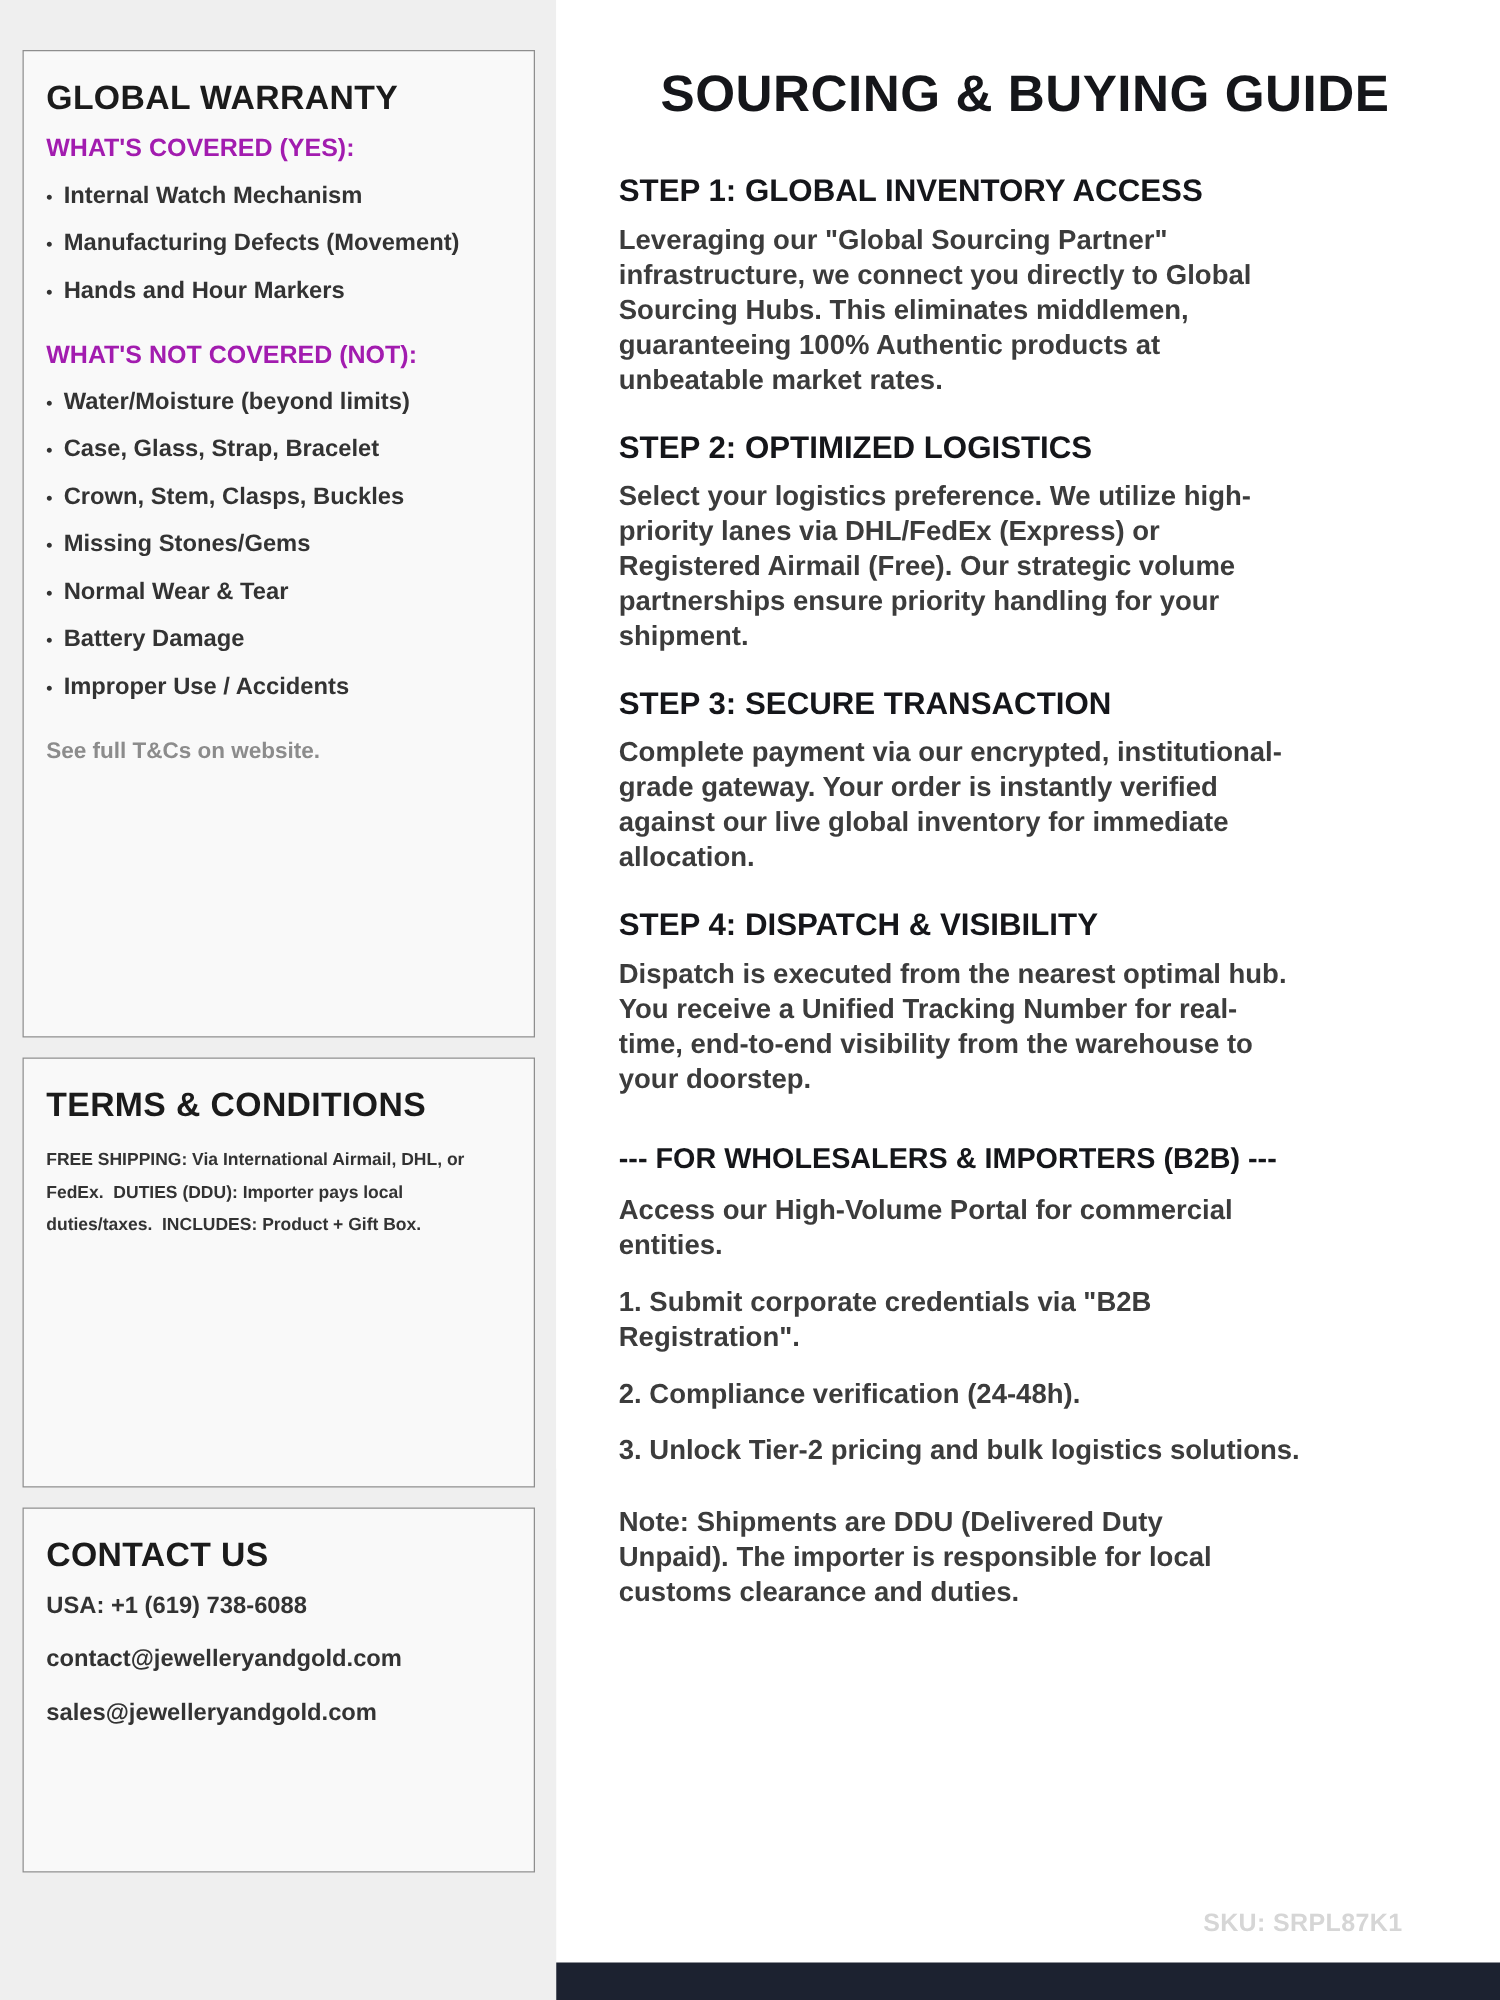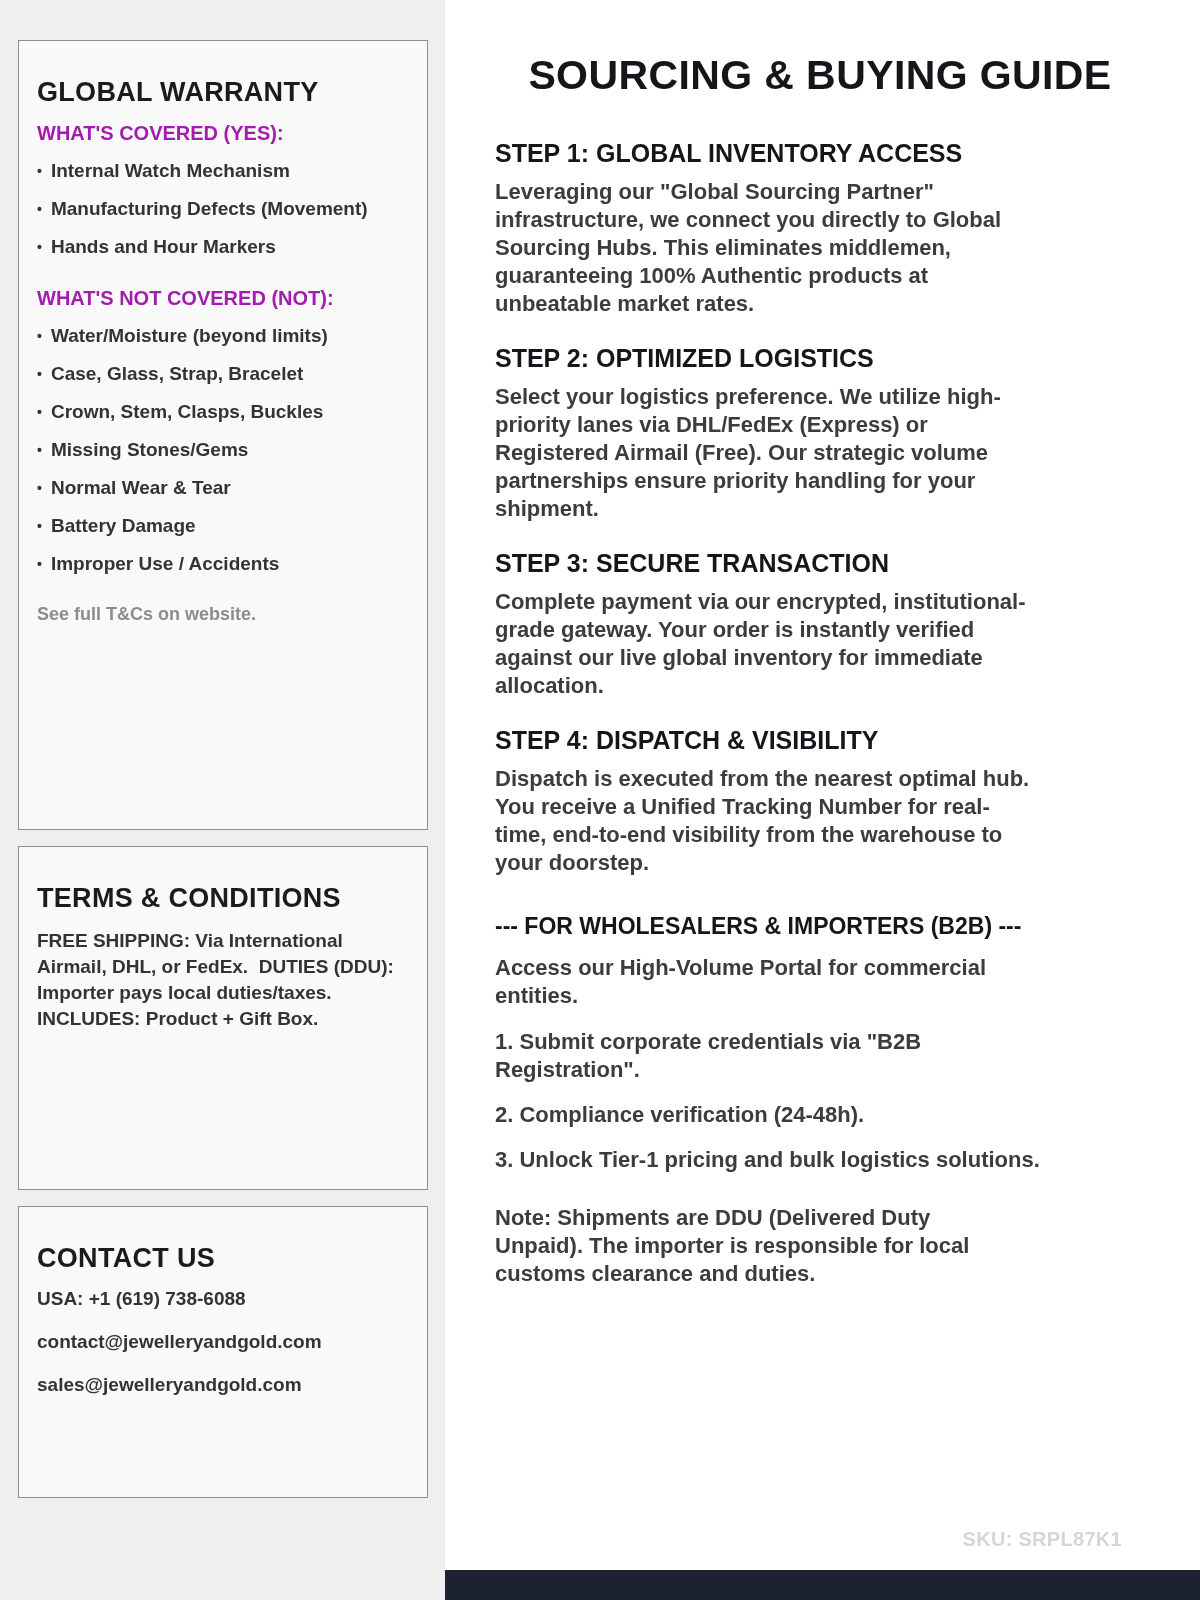--- a/index.html
+++ b/index.html
@@ -18,21 +18,21 @@
     left: 0; top: 0;
     width: 445px; height: 1600px;
     background: #efefef;
     padding: 40px 17px 0 18px;
     box-sizing: border-box;
   }
   .panel {
     background: #f9f9f9;
     border: 1.5px solid #8e8e8e;
     box-sizing: border-box;
-    padding: 36px 18px;
+    padding: 22px 18px;
   }
   .panel-warranty { height: 790px; margin-bottom: 16px; }
   .panel-terms    { height: 344px; margin-bottom: 16px; }
   .panel-contact  { height: 292px; }
 
   .panel-title {
     font-size: 27px;
     font-weight: 800;
     color: #1b1b1b;
     letter-spacing: 0.3px;
@@ -55,21 +55,21 @@
     line-height: 24px;
   }
   .dot { font-size: 14px; line-height: 24px; margin-right: 9px; color: #333333; }
   .footnote {
     font-size: 18px;
     font-weight: 700;
     color: #8c8c8c;
     margin-top: 26px;
   }
   .panel-body {
-    font-size: 19px;
+    font-size: 14px;
     font-weight: 700;
     color: #333333;
     line-height: 26px;
     white-space: pre-wrap;
     margin: 6px 0 0 0;
   }
   .contact-line {
     font-size: 19px;
     font-weight: 700;
     color: #333333;
@@ -231,19 +231,19 @@
   <section class="step">
     <h2 class="step-heading">STEP 4: DISPATCH &amp; VISIBILITY</h2>
     <p class="step-body">Dispatch is executed from the nearest optimal hub. You receive a Unified Tracking Number for real-time, end-to-end visibility from the warehouse to your doorstep.</p>
   </section>
 
   <section>
     <h2 class="b2b-heading">--- FOR WHOLESALERS &amp; IMPORTERS (B2B) ---</h2>
     <p class="step-body b2b-intro">Access our High-Volume Portal for commercial entities.</p>
     <p class="step-body b2b-item">1. Submit corporate credentials via "B2B Registration".</p>
     <p class="step-body b2b-item">2. Compliance verification (24-48h).</p>
-    <p class="step-body b2b-item">3. Unlock Tier-1 pricing and bulk logistics solutions.</p>
+    <p class="step-body b2b-item">3. Unlock Tier-2 pricing and bulk logistics solutions.</p>
     <p class="step-body b2b-note">Note: Shipments are DDU (Delivered Duty Unpaid). The importer is responsible for local customs clearance and duties.</p>
   </section>
 </div>
 
 <div class="sku">SKU: SRPL87K1</div>
 <div class="footer-bar"></div>
 
 </body></html>

